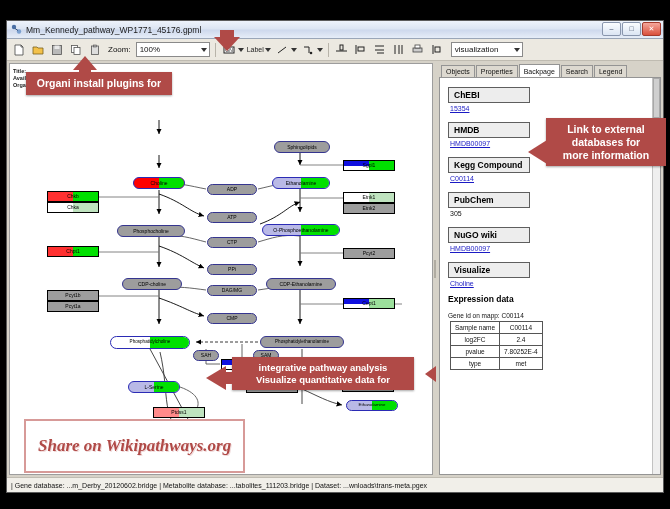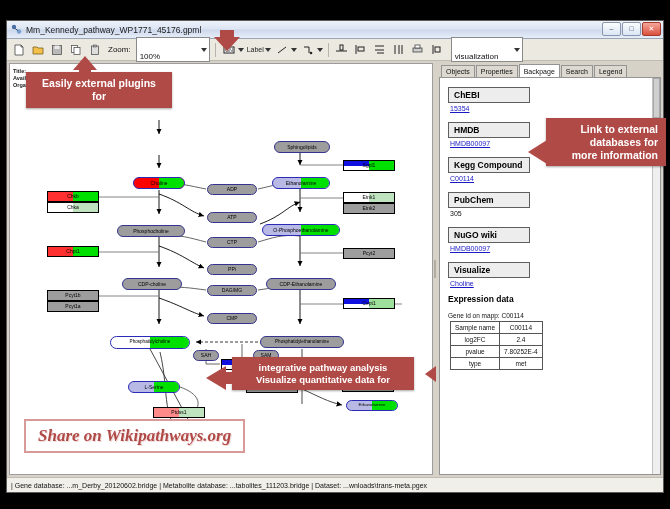--- a/index.html
+++ b/index.html
@@ -107,25 +107,25 @@
   }
   .tb-sep {
     width: 1px; height: 14px;
     background: #b8b4aa;
     margin: 0 2px;
   }
   .zoom-label {
     font-size: 8px; color: #111; margin-left: 2px; margin-right: 2px;
   }
   .combo {
-    height: 25px;
+    height: 15px;
     background: #fff;
     border: 1px solid #8a8a8a;
     display: flex;
-    align-items: flex-end;
+    align-items: center;
     font-size: 8px;
     padding-left: 3px;
     position: relative;
     color: #111;
   }
   .combo .arrow {
     position: absolute; right: 2px; top: 50%;
     transform: translateY(-50%);
     width: 0; height: 0;
     border-left: 3px solid transparent;
@@ -234,21 +234,21 @@
   }
   .arrow-down, .arrow-up, .arrow-left, .arrow-right {
     position: absolute;
     width: 0; height: 0;
     z-index: 60;
   }
   .share-box {
     position: absolute;
     background: #fff;
     border: 2px solid #d79a98;
-    padding: 5px 12px;
+    padding: 15px 12px;
     z-index: 60;
   }
   .share-box span {
     font-family: "Liberation Serif", serif;
     font-style: italic;
     font-weight: bold;
     font-size: 17px;
     color: #b04a47;
     text-shadow: 1px 1px 0 #f0dada;
     white-space: nowrap;
@@ -832,27 +832,27 @@
       <span class="st">| Gene database: ...m_Derby_20120602.bridge | Metabolite database: ...tabolites_111203.bridge | Dataset:  ...wnloads\trans-meta.pgex</span>
     </div>
 
   </div>
 
   <div class="arrow-down" style="left:214px; top:37px;
        border-left:13px solid transparent; border-right:13px solid transparent; border-top:14px solid #b04a47;"></div>
   <div style="position:absolute;left:220px;top:30px;width:14px;height:10px;background:#b04a47;z-index:60;"></div>
 
   <div class="callout" style="left:26px; top:72px; width:146px;">
-    <div>Easily external plugins for</div>
+    <div>Organi install plugins for</div>
   </div>
   <div class="arrow-up" style="left:73px; top:56px;
        border-left:12px solid transparent; border-right:12px solid transparent; border-bottom:14px solid #b04a47;"></div>
   <div style="position:absolute;left:79px;top:68px;width:12px;height:8px;background:#b04a47;z-index:60;"></div>
 
-  <div class="callout" style="left:546px; top:118px; width:120px;text-align:right;">
+  <div class="callout" style="left:546px; top:118px; width:120px;">
     <div>Link  to external</div>
     <div>databases  for</div>
     <div>more information</div>
   </div>
   <div class="arrow-left" style="left:528px; top:140px;
        border-top:12px solid transparent; border-bottom:12px solid transparent; border-right:19px solid #b04a47;"></div>
   <div style="position:absolute;left:545px;top:146px;width:6px;height:12px;background:#b04a47;z-index:60;"></div>
   <div class="arrow-left" style="left:425px; top:366px;
        border-top:8px solid transparent; border-bottom:8px solid transparent; border-right:11px solid #b04a47;"></div>
 

